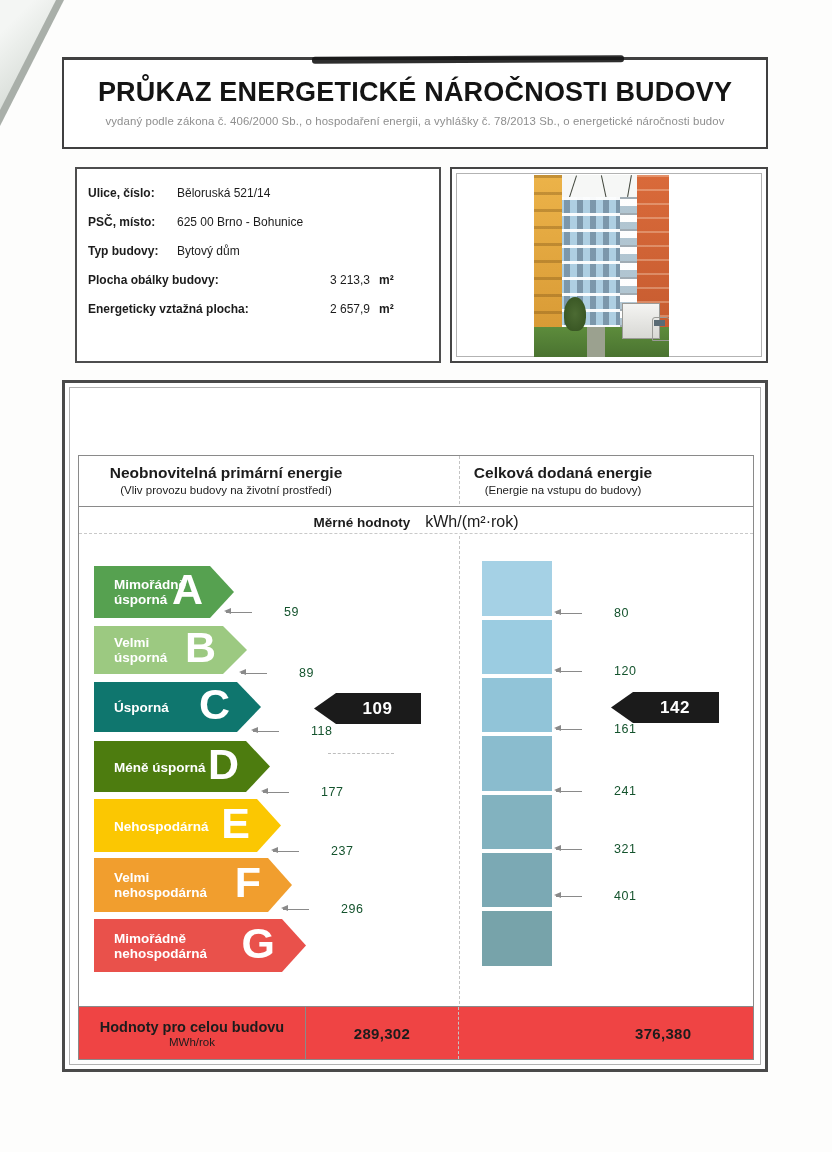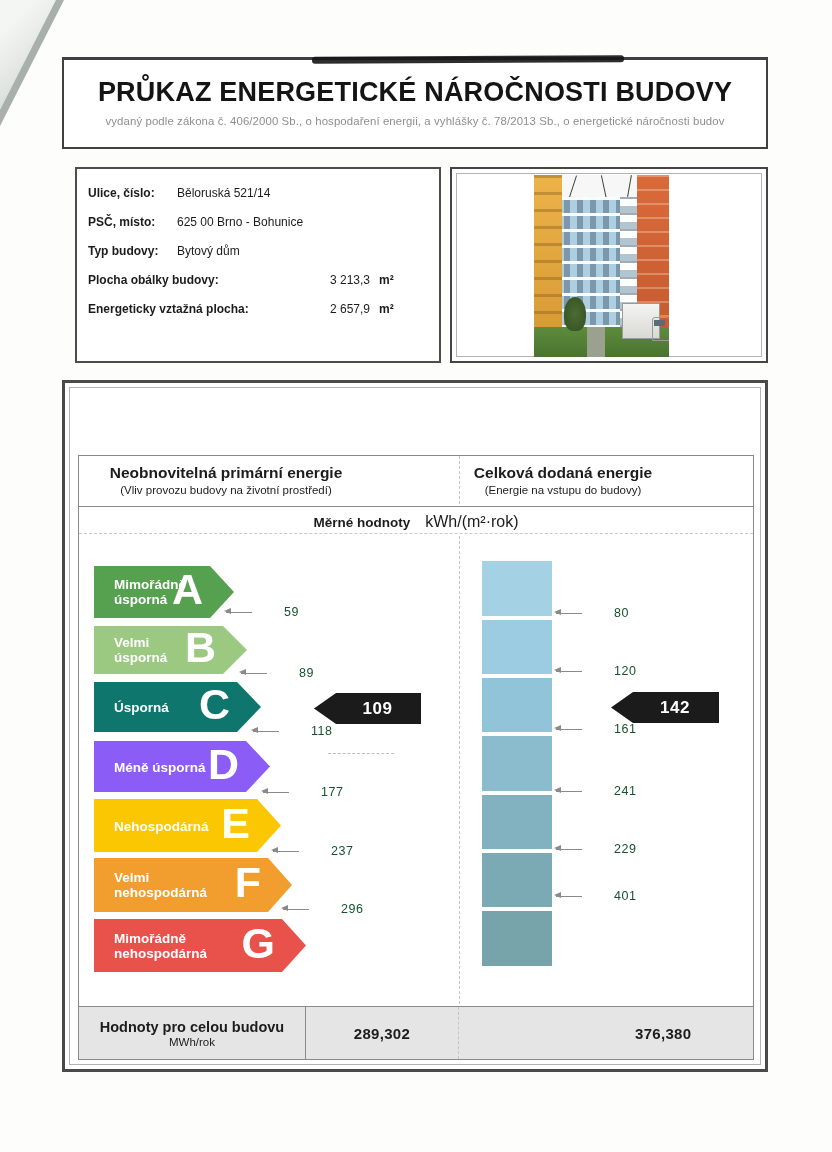--- a/index.html
+++ b/index.html
@@ -93,21 +93,21 @@
     clip-path:polygon(0 50%,22px 0,100% 0,100% 100%,22px 100%);letter-spacing:.5px;}
   #value-arrow-left{left:235px;top:159px;width:107px;}
   #value-arrow-right{left:532px;top:158px;width:108px;}
   .blk{position:absolute;left:403px;width:70px;}
   .blk1{top:27px;height:55px;} .blk2{top:86px;height:54px;} .blk3{top:144px;height:54px;}
   .blk4{top:202px;height:55px;} .blk5{top:261px;height:54px;} .blk6{top:319px;height:54px;}
   .blk7{top:377px;height:55px;}
   .artifact-line{position:absolute;left:249px;top:219px;width:66px;border-top:1px dashed #bdbdbd;}
   
   #bottom-row{position:absolute;left:0;top:550px;width:674px;height:53px;border-top:1px solid #8a8a8a;
-    box-sizing:border-box;display:flex;background:#e5e5e5;}
+    box-sizing:border-box;display:flex;background:#ef4444;}
   .bcell{box-sizing:border-box;display:flex;flex-direction:column;justify-content:center;}
   .bc1{width:227px;border-right:1px solid #8a8a8a;text-align:center;}
   .bc2{width:153px;border-right:1px dashed #c4c4c4;text-align:center;}
   .bc3{width:294px;text-align:left;padding-left:176px;}
   .tot-label{font-size:14.5px;font-weight:bold;}
   .tot-unit{font-size:11.5px;margin-top:1px;}
   .tot-val{font-size:15px;font-weight:bold;letter-spacing:.3px;}
 </style>
 </head>
 <body>
@@ -193,21 +193,21 @@
         <span class="band-letter">A</span>
       </div>
       <div class="band band-b" style="background-color: rgb(156, 201, 129);">
         <span class="band-label">Velmi úsporná</span>
         <span class="band-letter">B</span>
       </div>
       <div class="band band-c" style="background-color: #0f766e;">
         <span class="band-label">Úsporná</span>
         <span class="band-letter">C</span>
       </div>
-      <div class="band band-d" style="background-color: #8b5cf6;">
+      <div class="band band-d" style="background-color: #4d7c0f;">
         <span class="band-label">Méně úsporná</span>
         <span class="band-letter">D</span>
       </div>
       <div class="band band-e" style="background-color: rgb(251, 199, 2);">
         <span class="band-label">Nehospodárná</span>
         <span class="band-letter">E</span>
       </div>
       <div class="band band-f" style="background-color: rgb(241, 158, 46);">
         <span class="band-label">Velmi nehospodárná</span>
         <span class="band-letter">F</span>
@@ -265,21 +265,21 @@
       <div class="tick tr3">
           <span class="tick-arrow"></span>
           <span class="tick-num">161</span>
         </div>
       <div class="tick tr4">
           <span class="tick-arrow"></span>
           <span class="tick-num">241</span>
         </div>
       <div class="tick tr5">
           <span class="tick-arrow"></span>
-          <span class="tick-num">229</span>
+          <span class="tick-num">321</span>
         </div>
       <div class="tick tr6">
           <span class="tick-arrow"></span>
           <span class="tick-num">401</span>
         </div>
 
       <div class="value-arrow" id="value-arrow-right">
         <span>142</span>
       </div>
 

